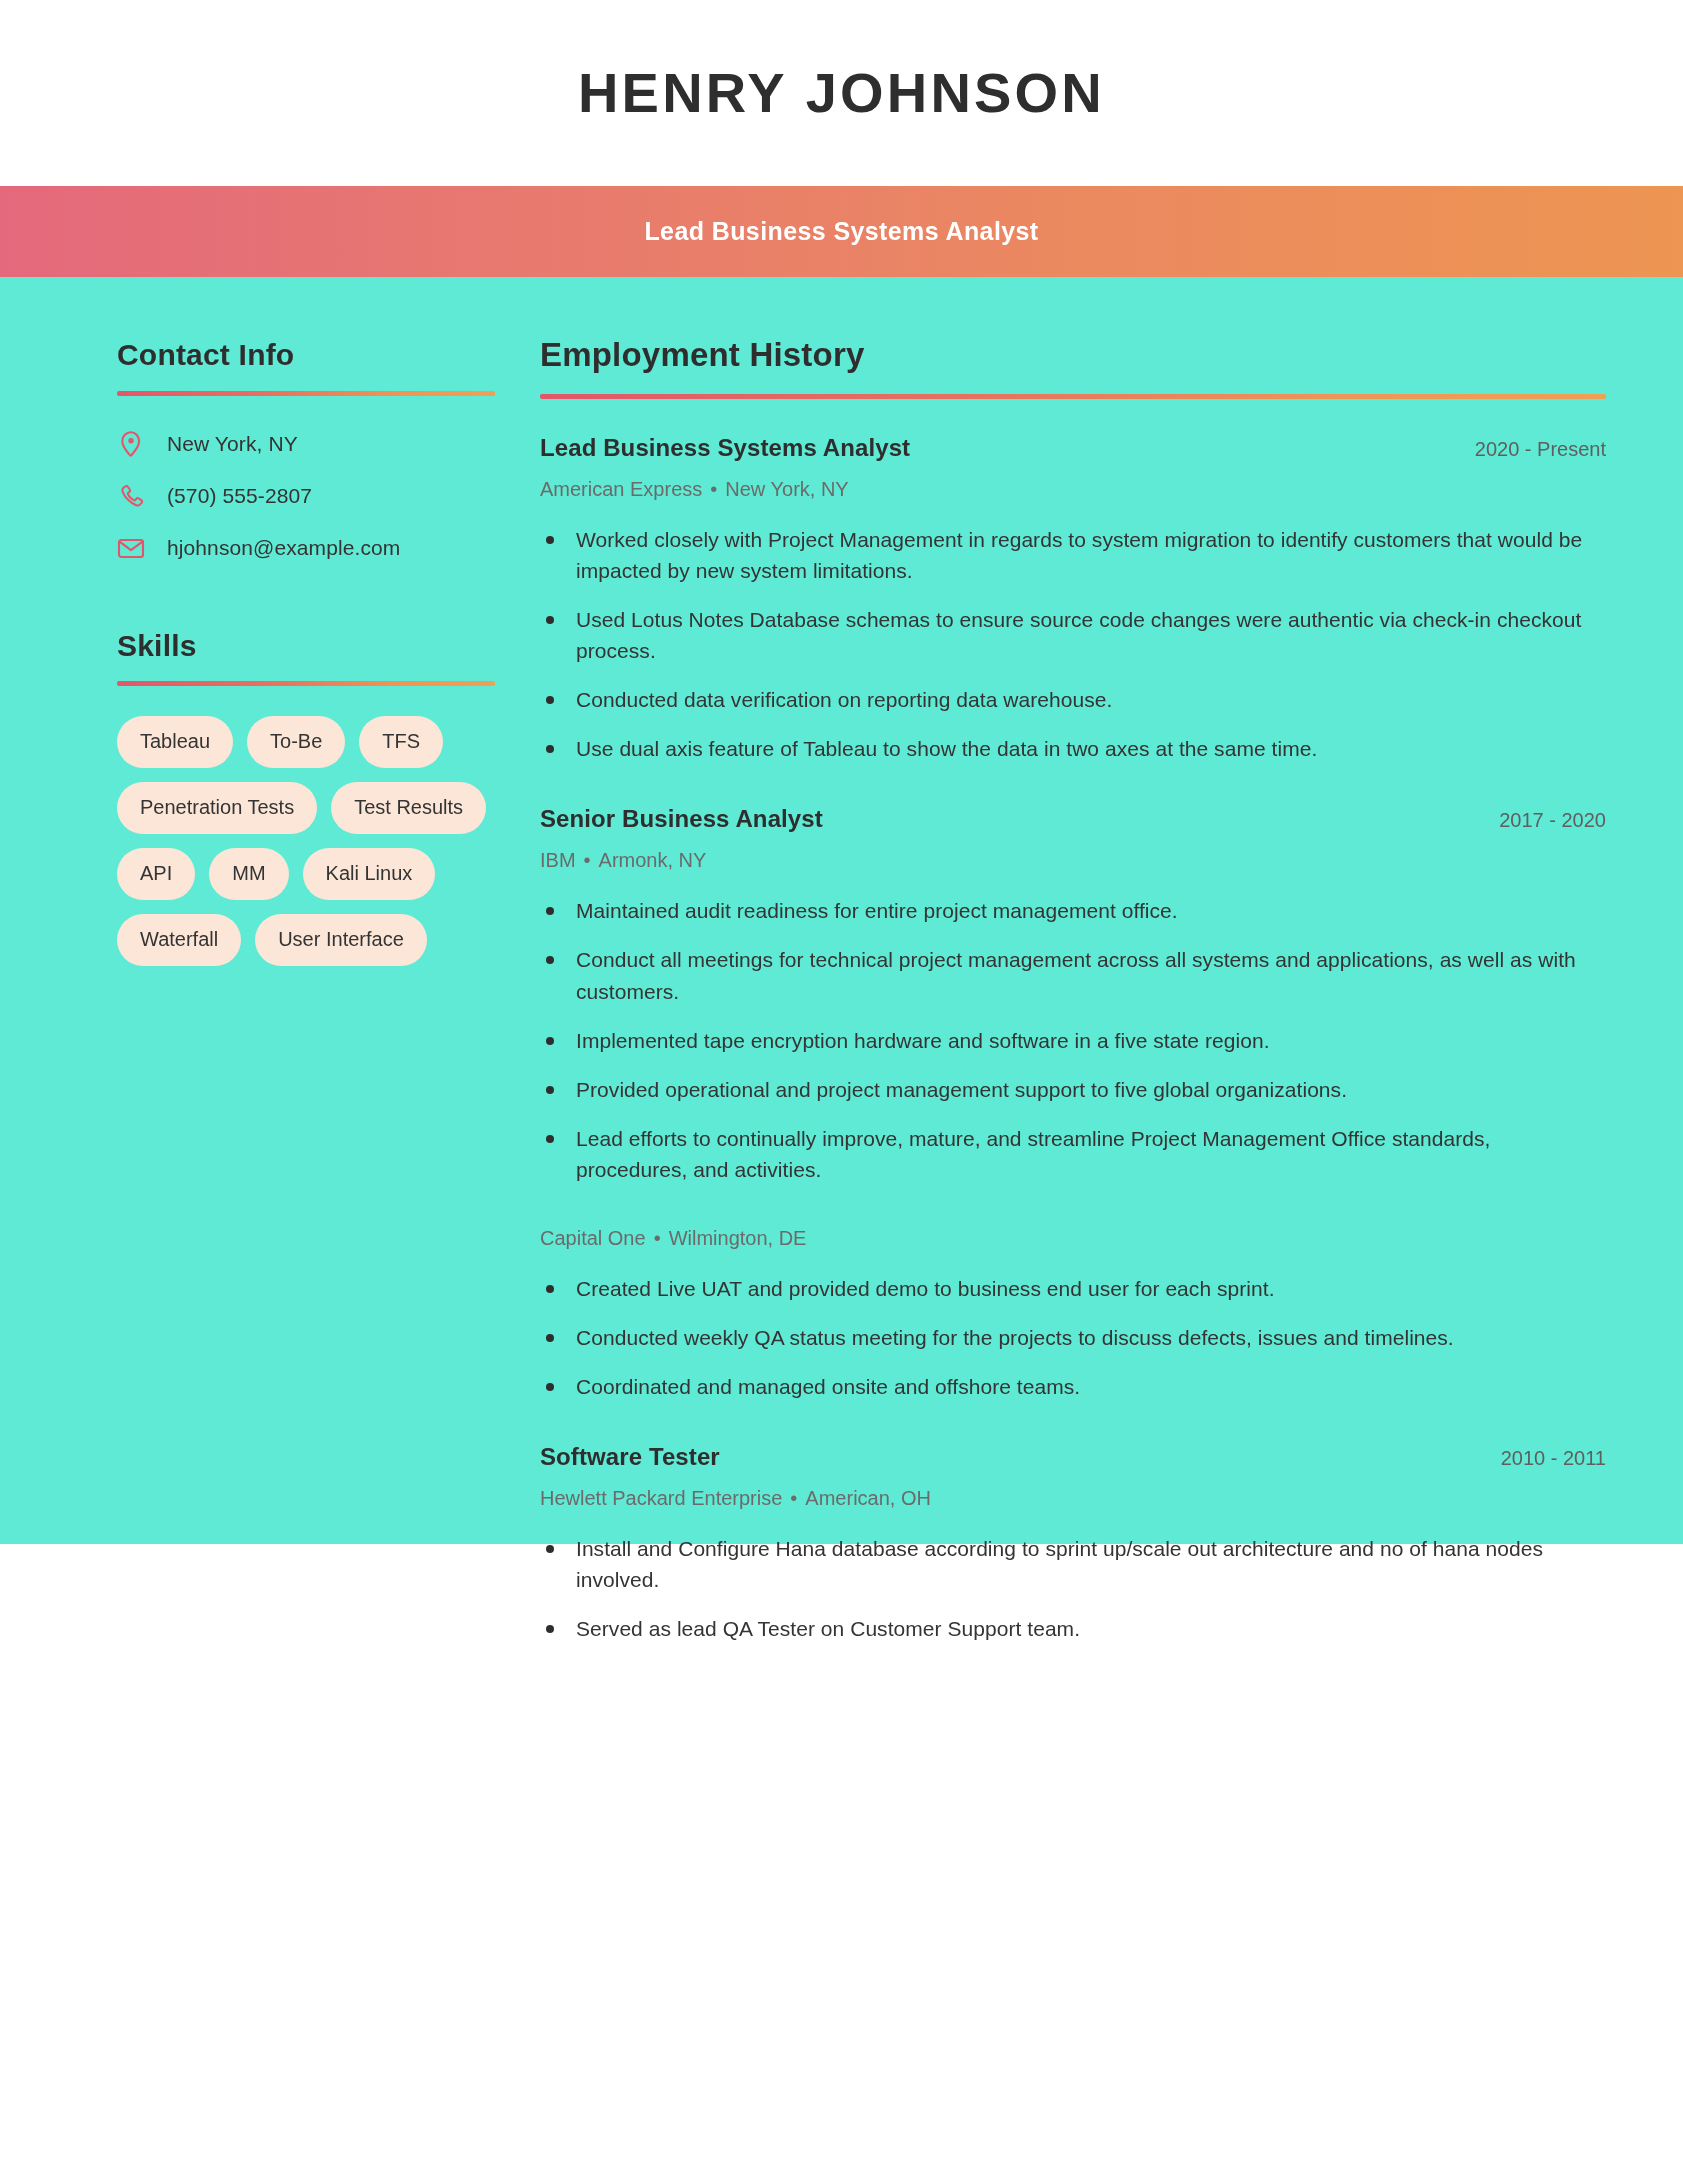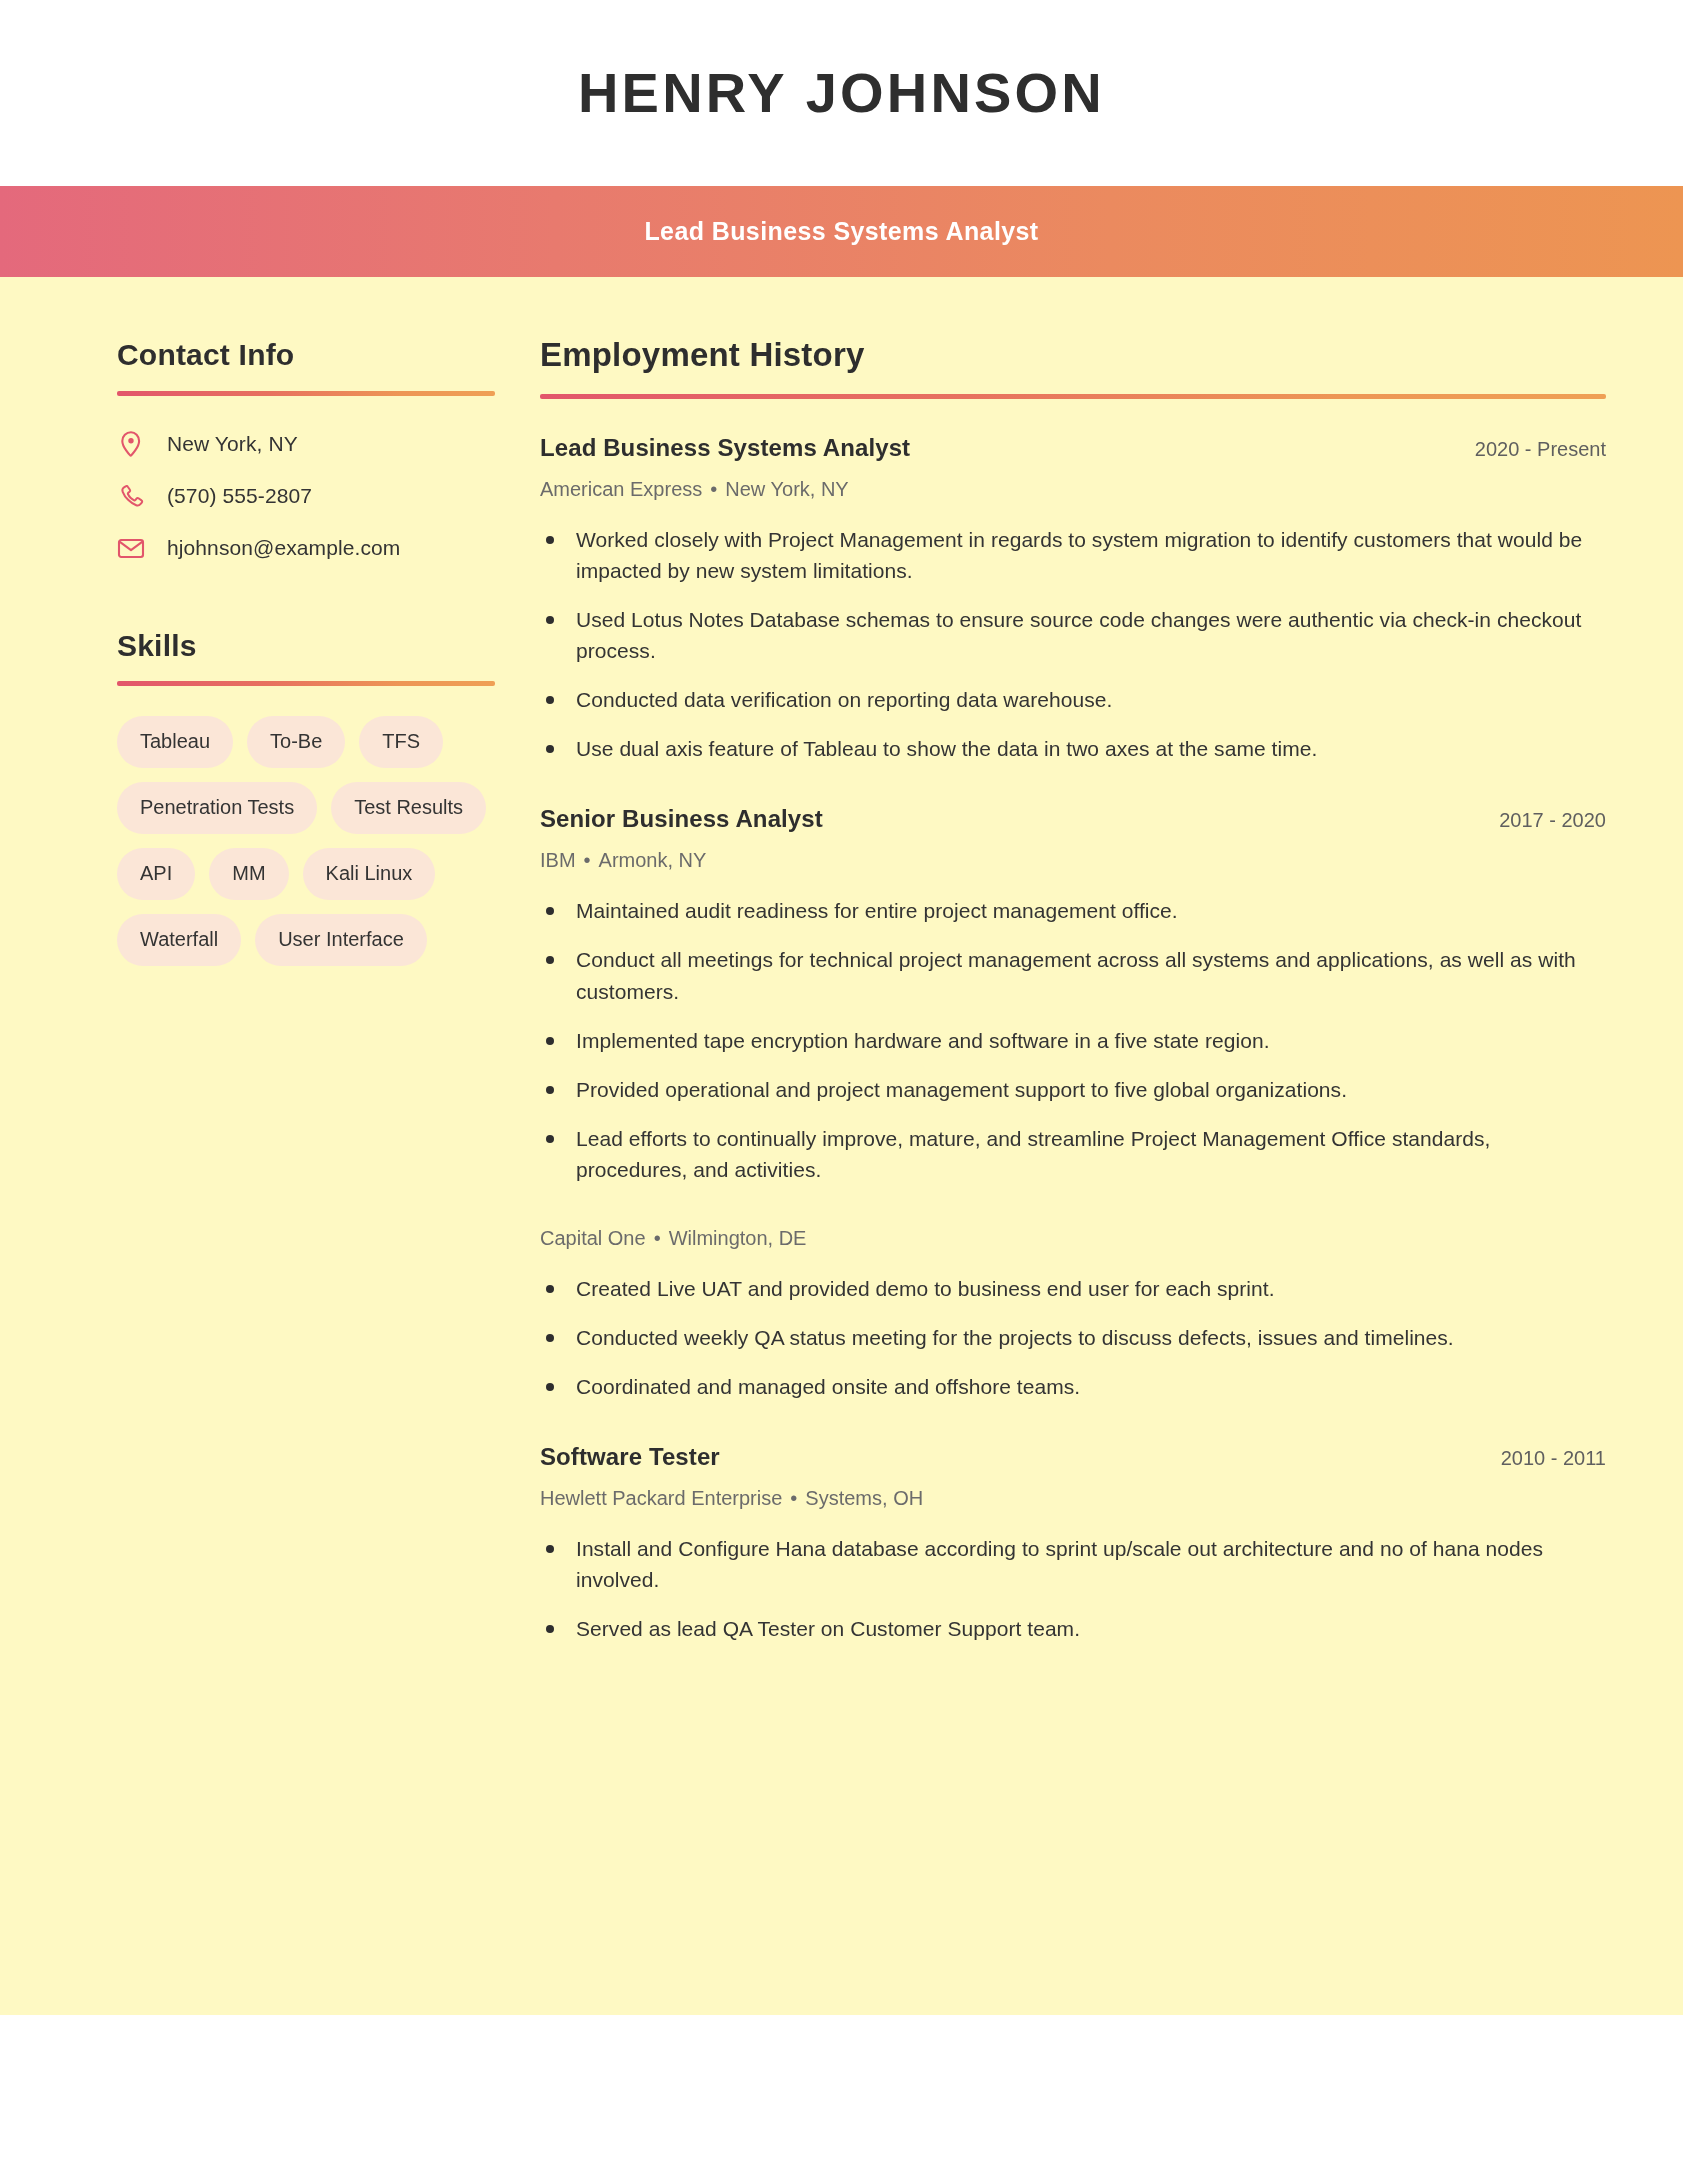--- a/index.html
+++ b/index.html
@@ -12,22 +12,22 @@
     height: 2178px;
     font-family: "Liberation Sans", sans-serif;
     color: #303030;
     -webkit-font-smoothing: antialiased;
     overflow: hidden;
   }
 
   .page {
     position: relative;
     width: 1683px;
-    height: 2015px;
-    background: #fef9c3;
+    height: 1544px;
+    background: #5eead4;
     box-sizing: border-box;
   }
 
   
   .header-name-band {
     height: 186px;
     display: flex;
     align-items: center;
     justify-content: center;
     background: #ffffff;
@@ -321,21 +321,21 @@
                 <li>Created Live UAT and provided demo to business end user for each sprint.</li>
                 <li>Conducted weekly QA status meeting for the projects to discuss defects, issues and timelines.</li>
                 <li>Coordinated and managed onsite and offshore teams.</li>
               </ul>
             </div>
             <div class="job">
               <div class="job-head">
                 <div class="job-title">Software Tester</div>
                 <div class="job-dates">2010 - 2011</div>
               </div>
-              <div class="job-sub"><span>Hewlett Packard Enterprise</span><span class="sep">•</span><span>Systems, OH</span></div>
+              <div class="job-sub"><span>Hewlett Packard Enterprise</span><span class="sep">•</span><span>American, OH</span></div>
               <ul class="bullets">
                 <li>Install and Configure Hana database according to sprint up/scale out architecture and no of hana nodes involved.</li>
                 <li>Served as lead QA Tester on Customer Support team.</li>
               </ul>
             </div>
           </div>
       </section>
     </main>
 
   </div>

